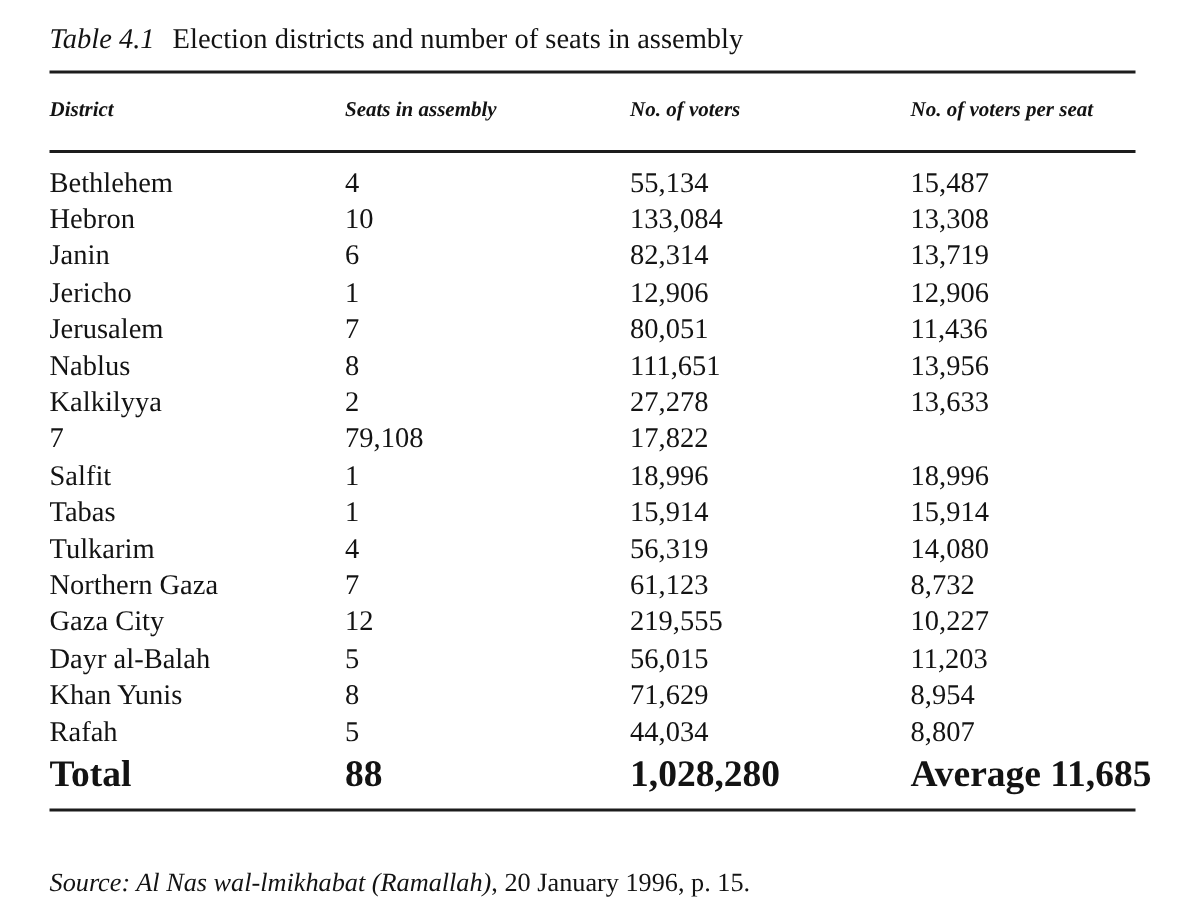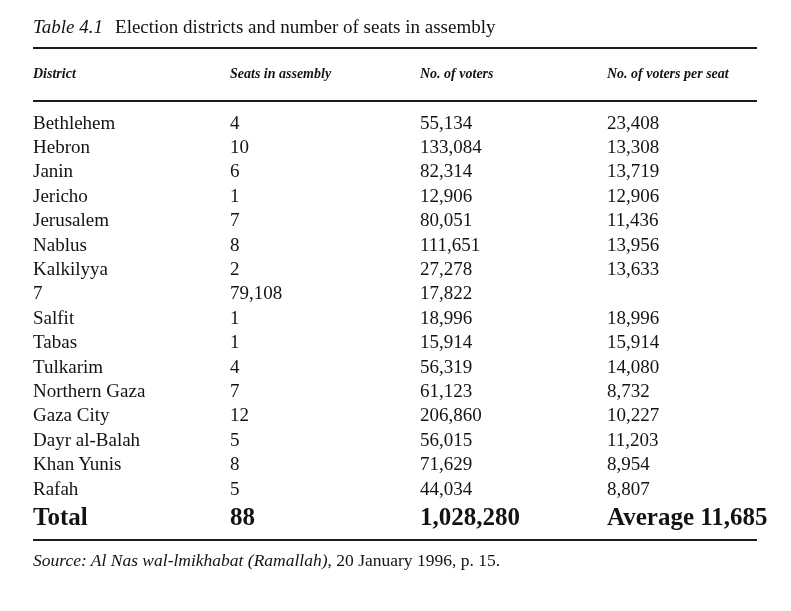--- a/index.html
+++ b/index.html
@@ -48,21 +48,21 @@
   .tbl-row .cell { padding-right:10px; white-space:nowrap; }
   .total-row {
     font-weight:bold;
     padding-top:3px;
     padding-bottom:9px;
     font-size:25px;
     line-height:26px;
   }
   .bottom-rule-wrap { margin-top:0; }
   .source {
-    margin-top:8px;
+    margin-top:36px;
     font-size:17.5px;
     line-height:22px;
   }
   .italic { font-style:italic; }
 </style>
 </head>
 <body>
 
 <div class="page">
 
@@ -80,21 +80,21 @@
   </div>
 
   <div class="rule rule-light"></div>
 
   <div class="tbl-body">
 
     <div class="tbl-row">
       <div class="cell">Bethlehem</div>
       <div class="cell">4</div>
       <div class="cell">55,134</div>
-      <div class="cell">23,408</div>
+      <div class="cell">15,487</div>
     </div>
 
     <div class="tbl-row">
       <div class="cell">Hebron</div>
       <div class="cell">10</div>
       <div class="cell">133,084</div>
       <div class="cell">13,308</div>
     </div>
 
     <div class="tbl-row">
@@ -162,21 +162,21 @@
     <div class="tbl-row">
       <div class="cell">Northern Gaza</div>
       <div class="cell">7</div>
       <div class="cell">61,123</div>
       <div class="cell">8,732</div>
     </div>
 
     <div class="tbl-row">
       <div class="cell">Gaza City</div>
       <div class="cell">12</div>
-      <div class="cell">206,860</div>
+      <div class="cell">219,555</div>
       <div class="cell">10,227</div>
     </div>
 
     <div class="tbl-row">
       <div class="cell">Dayr al-Balah</div>
       <div class="cell">5</div>
       <div class="cell">56,015</div>
       <div class="cell">11,203</div>
     </div>
 

